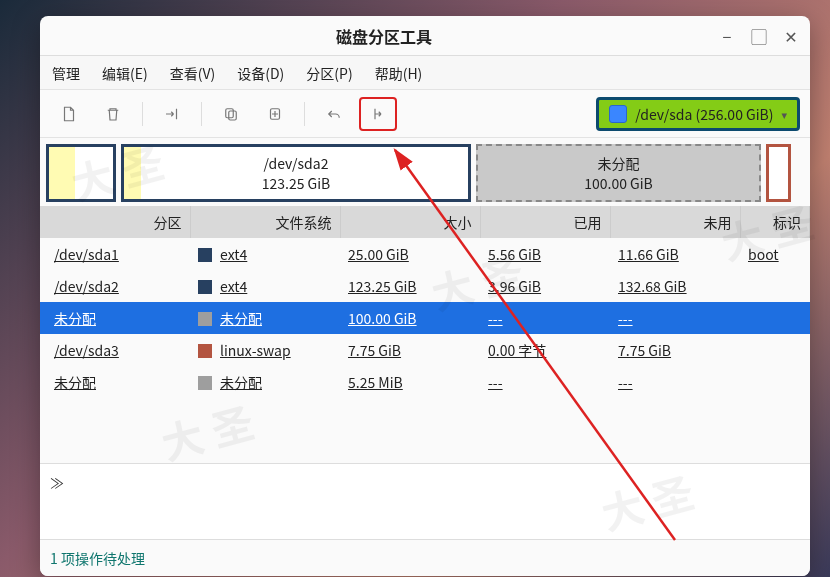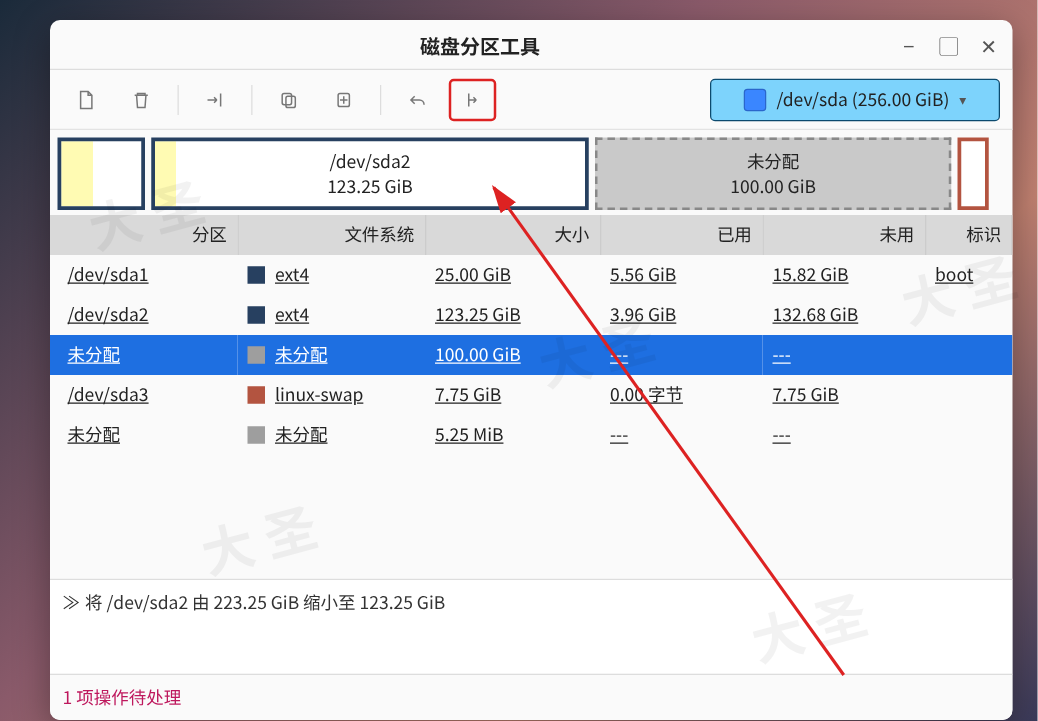--- a/index.html
+++ b/index.html
@@ -71,27 +71,27 @@
     border-radius: 4px;
     border: 1px solid transparent;
     background: transparent;
     cursor: pointer;
   }
   .tbtn.redbox { border: 2px solid #d22; }
   .tsep { width: 1px; height: 24px; background: #ddd; margin: 0 4px; }
   .disk-selector {
     margin-left: auto;
     height: 34px;
-    border: 1px solid #0c4a6e;
+    border: 3px solid #0c4a6e;
     border-radius: 4px;
-    background: #7dd3fc;
+    background: #84cc16;
     display: flex;
     align-items: center;
     gap: 8px;
-    padding: 0 26px;
+    padding: 0 10px;
     cursor: pointer;
   }
   .disk-icon { width:18px; height:18px; border-radius:3px; background:#3a86ff; border:1px solid #2a66cc; }
   .chev { font-size: 11px; color: #555; }
   
   .partbar {
     padding: 6px 6px 4px 6px;
     display: flex;
     gap: 5px;
   }
@@ -159,21 +159,21 @@
     color: #333;
     background: #fff;
     display: flex;
     align-items: flex-start;
     gap: 4px;
   }
   .statusbar {
     border-top: 1px solid #ddd;
     padding: 8px 10px;
     font-size: 14px;
-    color: #be185d;
+    color: #0f766e;
     background: #fafafa;
   }
   
   .arrowwrap {
     position: absolute;
     left: 45px; top: 40px;
     width: 770px; height: 540px;
     pointer-events: none;
   }
   
@@ -194,20 +194,28 @@
 
   <div class="titlebar">
     <div class="title">磁盘分区工具</div>
     <div class="winctrl">
       <span>−</span>
       <span>▢</span>
       <span>✕</span>
     </div>
   </div>
 
+  <div class="menubar">
+    <div class="mitem">管理</div>
+    <div class="mitem">编辑(E)</div>
+    <div class="mitem">查看(V)</div>
+    <div class="mitem">设备(D)</div>
+    <div class="mitem">分区(P)</div>
+    <div class="mitem">帮助(H)</div>
+  </div>
 
   <div class="toolbar">
     <button class="tbtn" title="new">
       <svg class="icon" viewBox="0 0 24 24">
           <path fill="none" stroke="currentColor" stroke-width="1.6" d="M6 3h8l4 4v14H6z M14 3v4h4"></path>
         </svg>
     </button>
     <button class="tbtn">
       <svg class="icon" viewBox="0 0 24 24">
           <path fill="none" stroke="currentColor" stroke-width="1.6" d="M5 7h14 M8 7V5h8v2 M7 7l1 13h8l1-13"></path>
@@ -275,21 +283,21 @@
           <th style="width:130px">未用</th>
           <th>标识</th>
         </tr>
       </thead>
       <tbody id="ptbody">
           <tr>
             <td style="padding-left:14px">/dev/sda1</td>
             <td><span class="fsbox fs-ext4"></span>ext4</td>
             <td>25.00 GiB</td>
             <td>5.56 GiB</td>
-            <td>15.82 GiB</td>
+            <td>11.66 GiB</td>
             <td>boot</td>
           </tr>
           <tr>
             <td style="padding-left:14px">/dev/sda2</td>
             <td><span class="fsbox fs-ext4"></span>ext4</td>
             <td>123.25 GiB</td>
             <td>3.96 GiB</td>
             <td>132.68 GiB</td>
             <td></td>
           </tr>
@@ -316,21 +324,20 @@
             <td>---</td>
             <td>---</td>
             <td></td>
           </tr>
         </tbody>
     </table>
   </div>
 
   <div class="log">
     <span>≫</span>
-    <span>将 /dev/sda2 由 223.25 GiB 缩小至 123.25 GiB</span>
   </div>
 
   <div class="statusbar">
     <span>1 项操作待处理</span>
   </div>
 
 </div>
 
 <div class="wm" style="left:70px; top:140px;">大 圣</div>
 <div class="wm" style="left:430px; top:250px;">大 圣</div>

